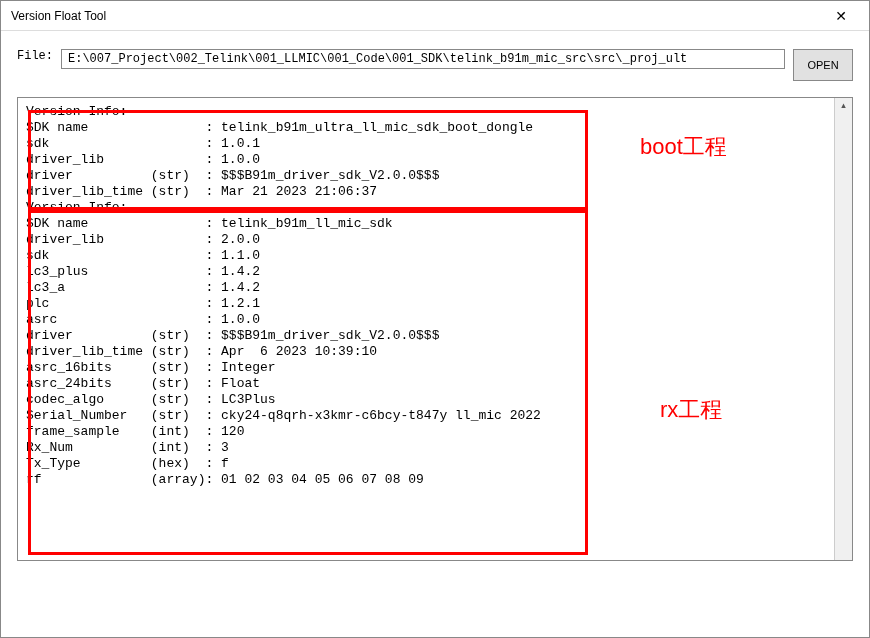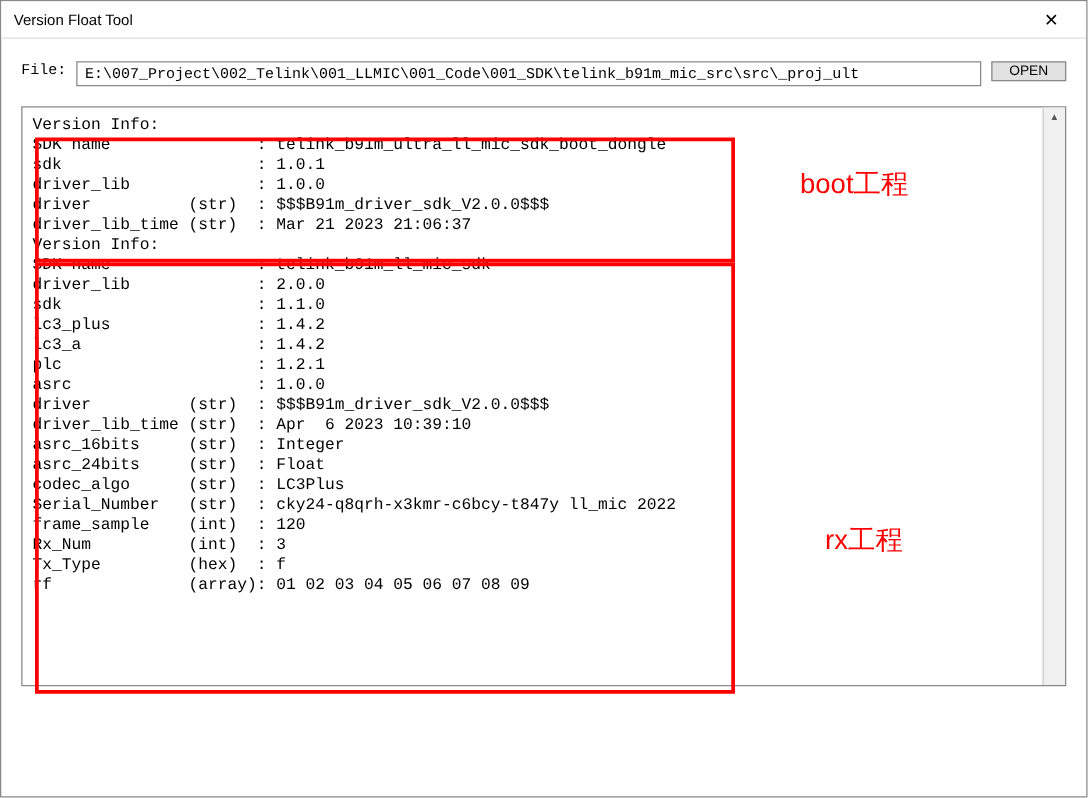--- a/index.html
+++ b/index.html
@@ -40,21 +40,21 @@
     .file-input {
       flex: 1;
       height: 20px;
       border: 1px solid #888;
       padding: 1px 6px;
       font-family: "Courier New", monospace;
       font-size: 12px;
       background: #fff;
     }
     .open-btn {
-      width: 60px; height: 16px;
+      width: 60px; height: 32px;
       border: 1px solid #888;
       background: #e1e1e1;
       font-size: 11px;
       cursor: pointer;
     }
     .main-area {
       display: flex;
       border: 1px solid #888;
       height: 464px;
       background: #fff;
@@ -80,21 +80,21 @@
       position: absolute; top: 2px; left: 0; right: 0;
       text-align: center; font-size: 9px; color: #555;
     }
     .annot {
       position: absolute;
       color: #ff0000;
       font-size: 22px;
       font-family: "Microsoft YaHei", sans-serif;
     }
     .annot-boot { top: 132px; left: 640px; }
-    .annot-rx   { top: 417px; left: 660px; }
+    .annot-rx   { top: 395px; left: 660px; }
     .redbox {
       position: absolute;
       border: 3px solid #ff0000;
       pointer-events: none;
     }
     .redbox1 { top: 110px; left: 28px; width: 560px; height: 100px; }
     .redbox2 { top: 210px; left: 28px; width: 560px; height: 345px; }
   </style>
 </head>
 <body>

